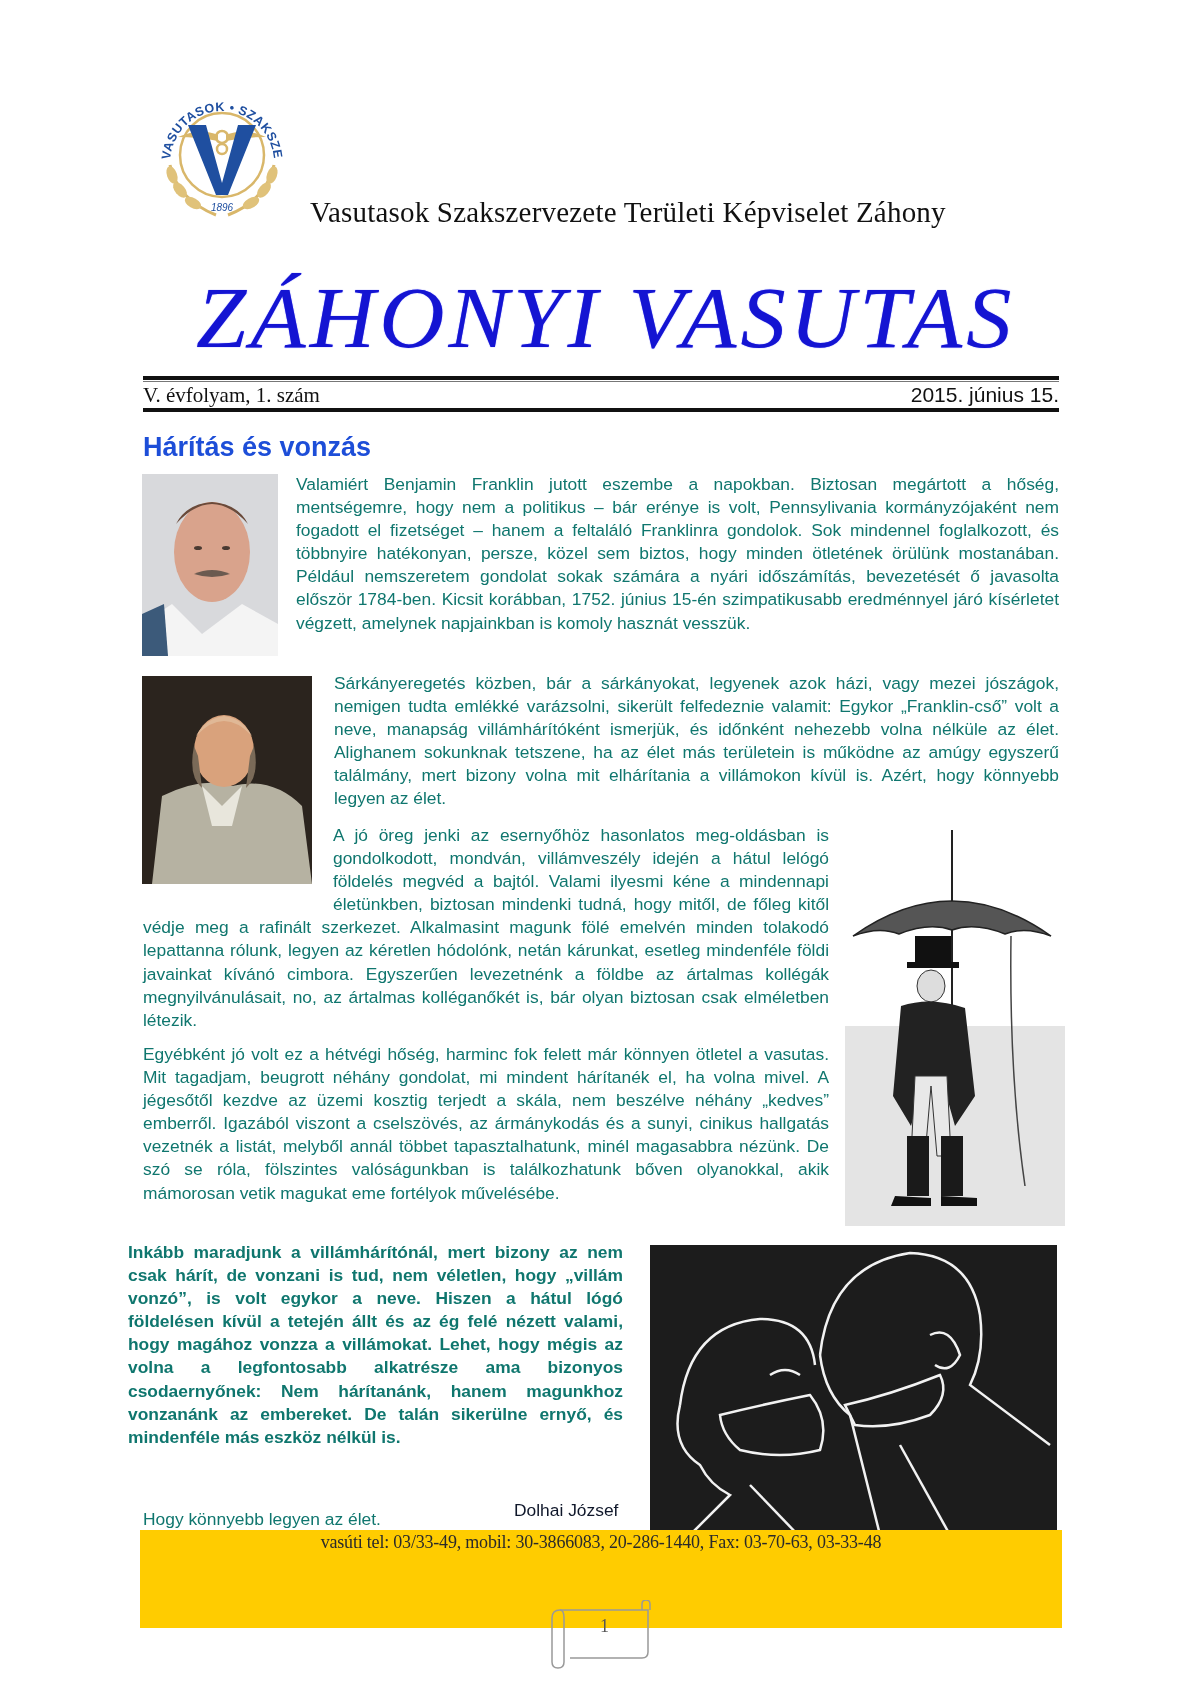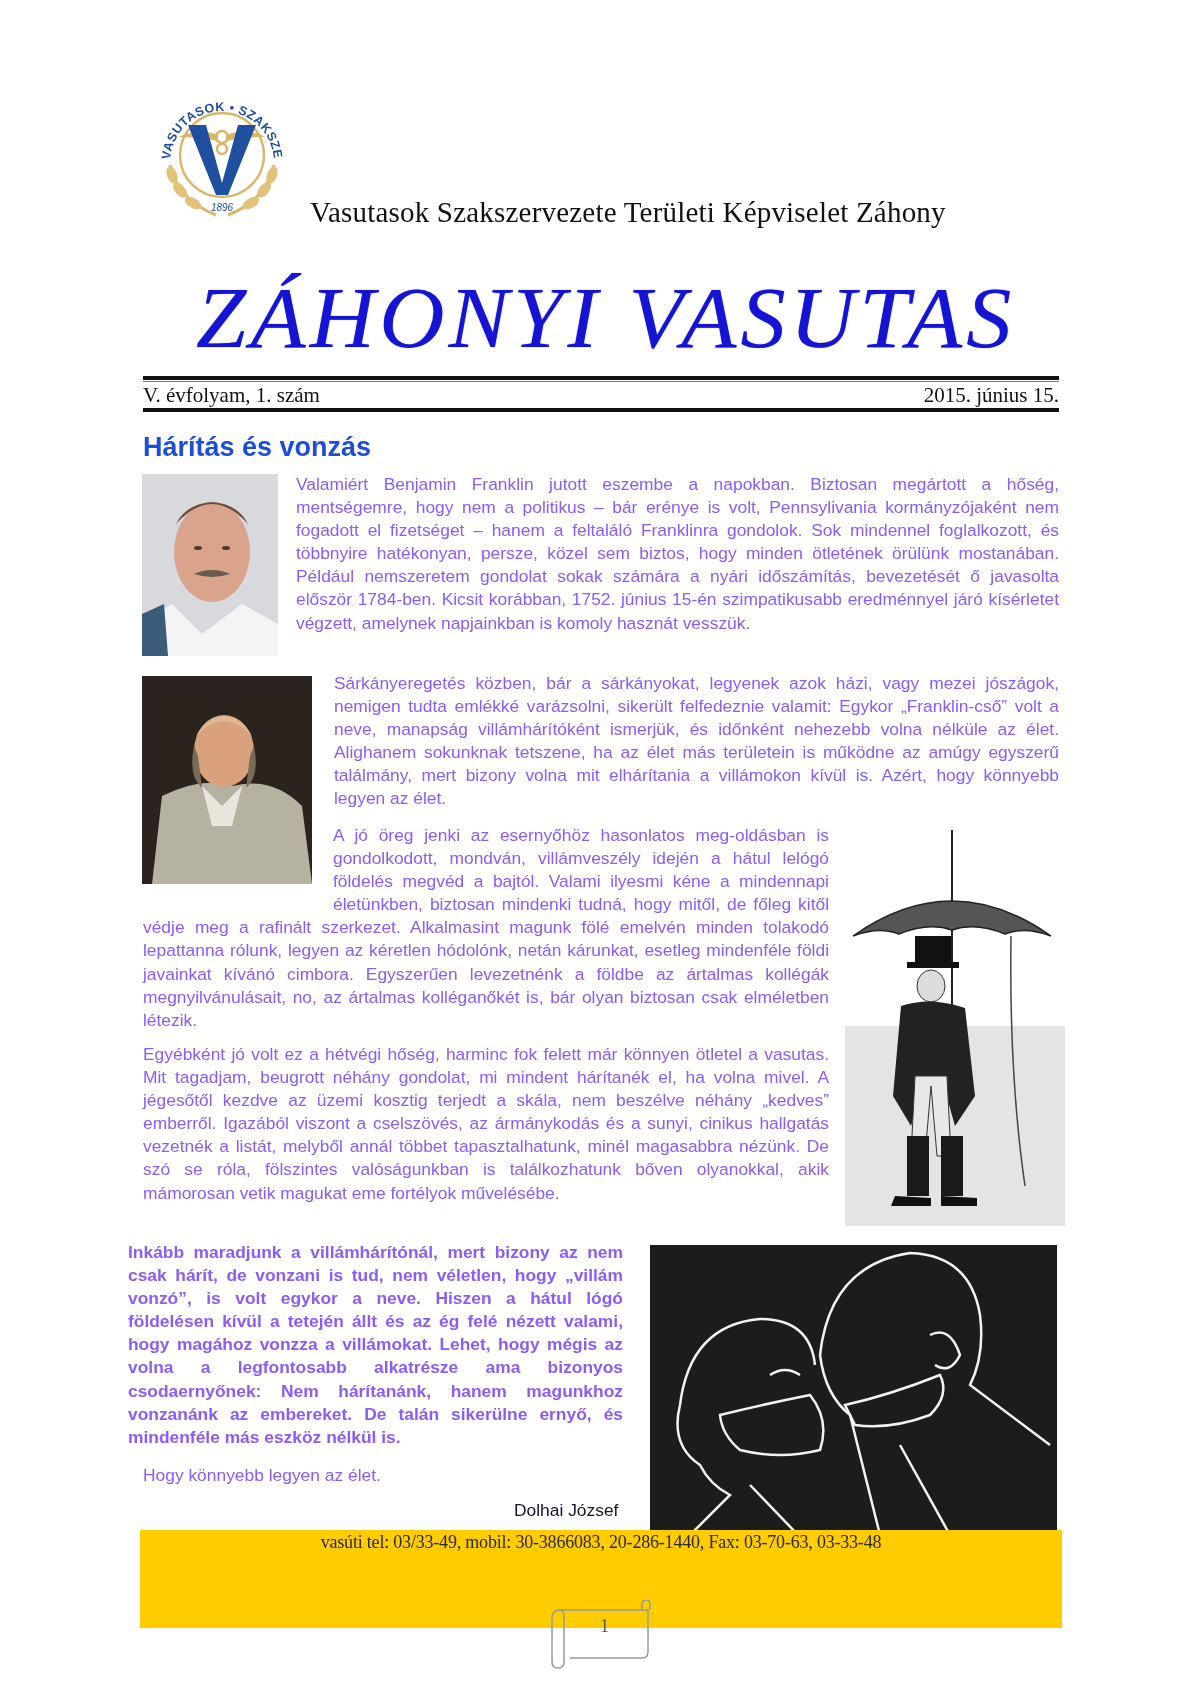--- a/index.html
+++ b/index.html
@@ -9,38 +9,38 @@
   
   .logo { left: 148px; top: 75px; width: 148px; height: 150px; }
 
   .org-line { left: 310px; top: 196px; font-family: "Liberation Serif", serif; font-size: 29px; color: #111; white-space: nowrap; letter-spacing: 0.2px; }
 
   .masthead { left: 196px; top: 268px; width: 830px; font-family: "Liberation Serif", serif; font-style: italic; font-size: 86px; color: #1414d2; letter-spacing: 4px; white-space: nowrap; text-shadow: 0 0 1px #5a5aff; transform: scaleX(1.05); transform-origin: left; }
 
   .rule-top { left: 143px; top: 376px; width: 916px; height: 4px; background: #111; }
   .rule-top2 { left: 143px; top: 381px; width: 916px; height: 1px; background: #777; }
   .issue-left { left: 143px; top: 383px; font-family: "Liberation Serif", serif; font-size: 21px; }
-  .issue-right { right: 141px; top: 383px; font-family: Liberation Serif, serif; font-size: 21px; margin-left: 35px; }
+  .issue-right { right: 141px; top: 383px; font-family: Liberation Sans, sans-serif; font-size: 21px; margin-left: 35px; }
   .rule-bottom { left: 143px; top: 408px; width: 916px; height: 4px; background: #111; }
 
   .article-title { left: 143px; top: 432px; font-size: 27px; font-weight: bold; color: #1d4ed8; }
 
   .photo-author { left: 142px; top: 474px; width: 136px; height: 182px; overflow: hidden; background: #ddd; }
   .photo-franklin { left: 142px; top: 676px; width: 170px; height: 208px; overflow: hidden; background: #2e2620; }
   .illus-umbrella { left: 845px; top: 826px; width: 220px; height: 405px; }
   .illus-kiss { left: 650px; top: 1245px; width: 407px; height: 292px; background: #1b1b1b; overflow: hidden; }
 
-  .para { font-size: 17.4px; line-height: 23.1px; text-align: justify; color: #8b5cf6; }
+  .para { font-size: 17.4px; line-height: 23.1px; text-align: justify; color: #0f766e; }
   .p1 { left: 296px; top: 473px; width: 763px; }
   .p2 { left: 334px; top: 672px; width: 725px; }
   .p3 { left: 143px; top: 824px; width: 686px; }
   .p3 .indent { float: left; width: 190px; height: 70px; }
   .p4 { left: 143px; top: 1043px; width: 686px; }
   .p5 { left: 128px; top: 1241px; width: 495px; font-weight: bold; }
-  .p6 { left: 143px; top: 1464px; width: 495px; }
+  .p6 { left: 143px; top: 1508px; width: 495px; }
   .signature { left: 514px; top: 1500px; font-size: 17.4px; color: #0f172a; }
 
   .footer-band { left: 140px; top: 1530px; width: 922px; height: 98px; background: #ffcc00; }
   .footer-text { left: 140px; top: 1531px; width: 922px; text-align: center; font-family: "Liberation Serif", serif; font-size: 18px; line-height: 23px; color: #2a2a2a; letter-spacing: -0.2px; }
   .footer-text a { color: #1a1a6a; text-decoration: underline; }
 
   .page-scroll { left: 548px; top: 1600px; width: 110px; height: 70px; }
   .page-num { left: 600px; top: 1616px; font-family: "Liberation Serif", serif; font-size: 18px; color: #555; }
 </style>
 </head>

